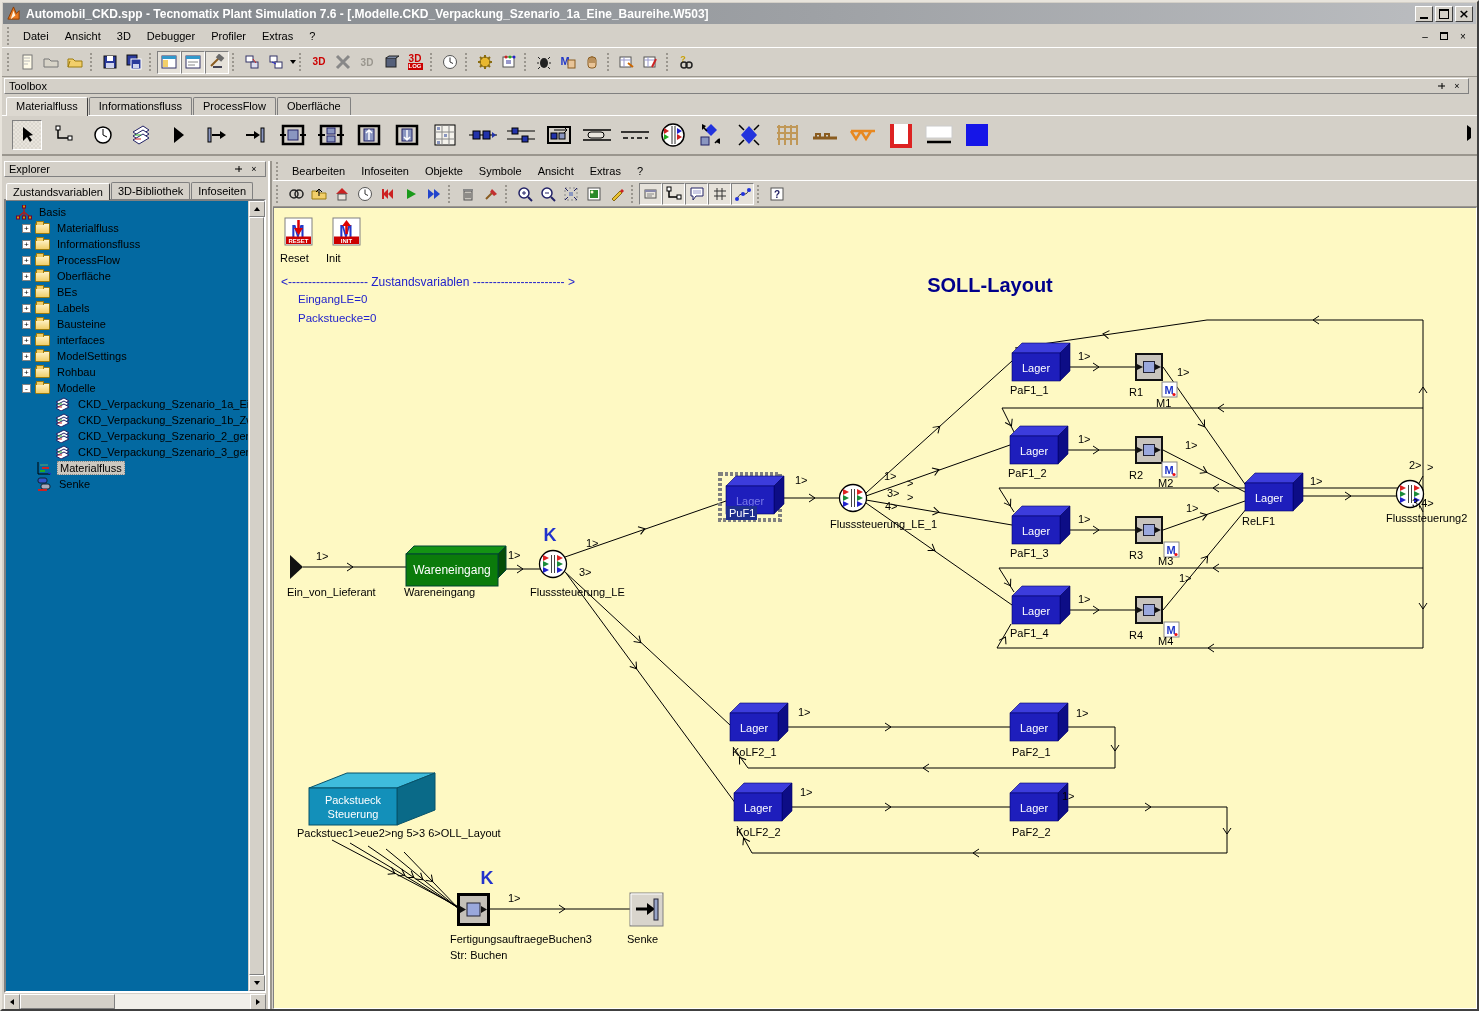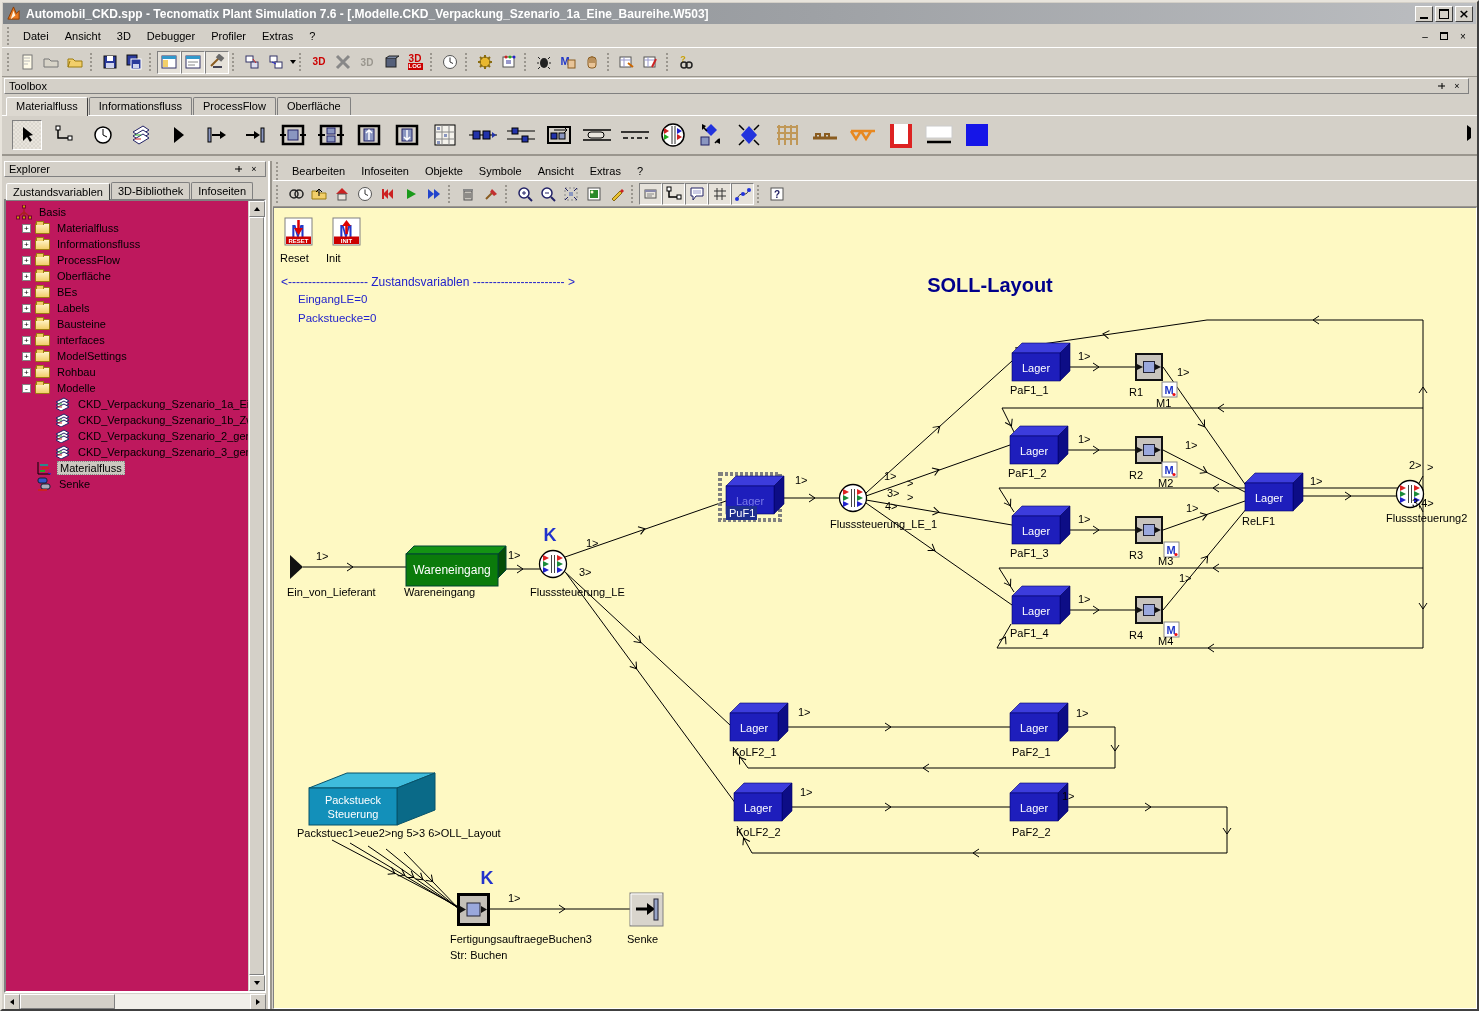--- a/index.html
+++ b/index.html
@@ -37,21 +37,21 @@
 .txi{width:30px;height:30px;display:flex;align-items:center;justify-content:center}
 .txi.pressed{border:1px solid;border-color:#808080 #fff #fff #808080;background:repeating-conic-gradient(#e8e4dc 0 25%,#dcd8d0 0 50%) 0 0/4px 4px}
 .overflow{position:absolute;right:6px;top:12px;font-size:9px;color:#000}
 
 .middle{flex:1;display:flex;min-height:0;padding-top:5px}
 .explorer{width:268px;flex:0 0 auto;display:flex;flex-direction:column;border-right:2px solid #fff;padding:0 2px}
 .exp-head{height:16px;display:flex;align-items:center;padding:1px 4px;border:1px solid;border-color:#fff #808080 #808080 #fff}
 .exp-tabs{height:22px;display:flex;align-items:flex-end;padding-left:2px}
 .exp-tabs .tab{font-size:11px;padding:2px 6px}
 .treewrap{flex:1;display:flex;min-height:0;border:2px solid;border-color:#808080 #fff #fff #808080;background:#fff;position:relative}
-.tree{flex:1;overflow:hidden;padding:3px 0 0 2px;background:#be185d}
+.tree{flex:1;overflow:hidden;padding:3px 0 0 2px;background:#0369a1}
 .trow{height:16px;display:flex;align-items:center;white-space:nowrap;color:#000}
 .pm{width:9px;height:9px;border:1px solid #848484;background:#fff;font:8px/7px "Liberation Mono",monospace;text-align:center;color:#000;flex:0 0 auto;margin-right:4px}
 .pm::before{content:"+"}
 .pm.minus::before{content:"-"}
 .tlabel{padding:0 2px}
 .tlabel.sel{background:#ccc8c0;border:1px dotted #888}
 .fold{width:15px;height:11px;background:linear-gradient(#fff3c8,#f2cf6a);border:1px solid #9c7c10;border-radius:1px;position:relative;margin-right:5px;flex:0 0 auto}
 .fold::before{content:"";position:absolute;top:-3px;left:0;width:6px;height:3px;background:#f2cf6a;border:1px solid #9c7c10;border-bottom:none;border-radius:1px 1px 0 0}
 .ticon{margin-right:5px;flex:0 0 auto;display:inline-flex}
 .vscroll{width:16px;background:#f1efe9;border-left:1px solid #d4d0c8;display:flex;flex-direction:column}

